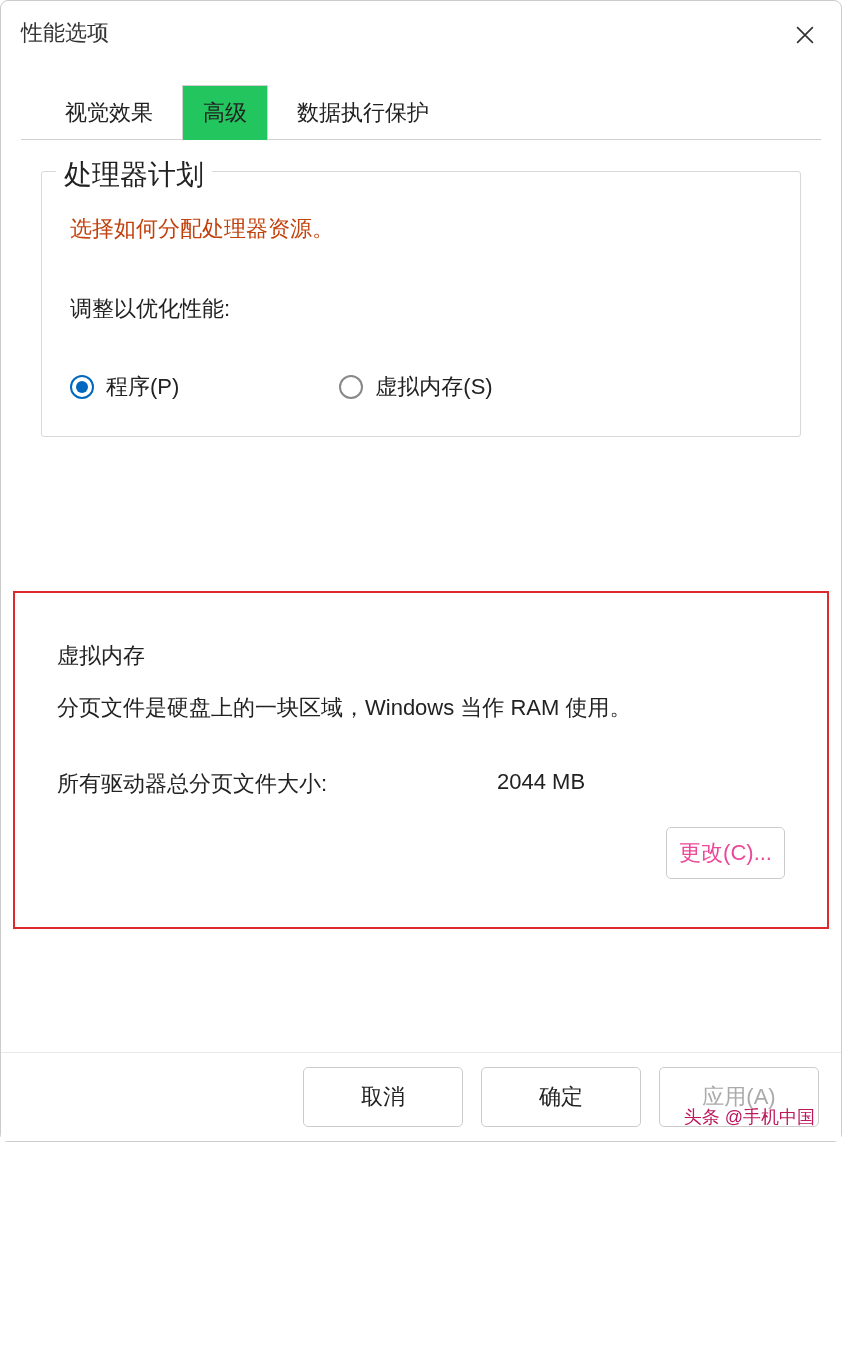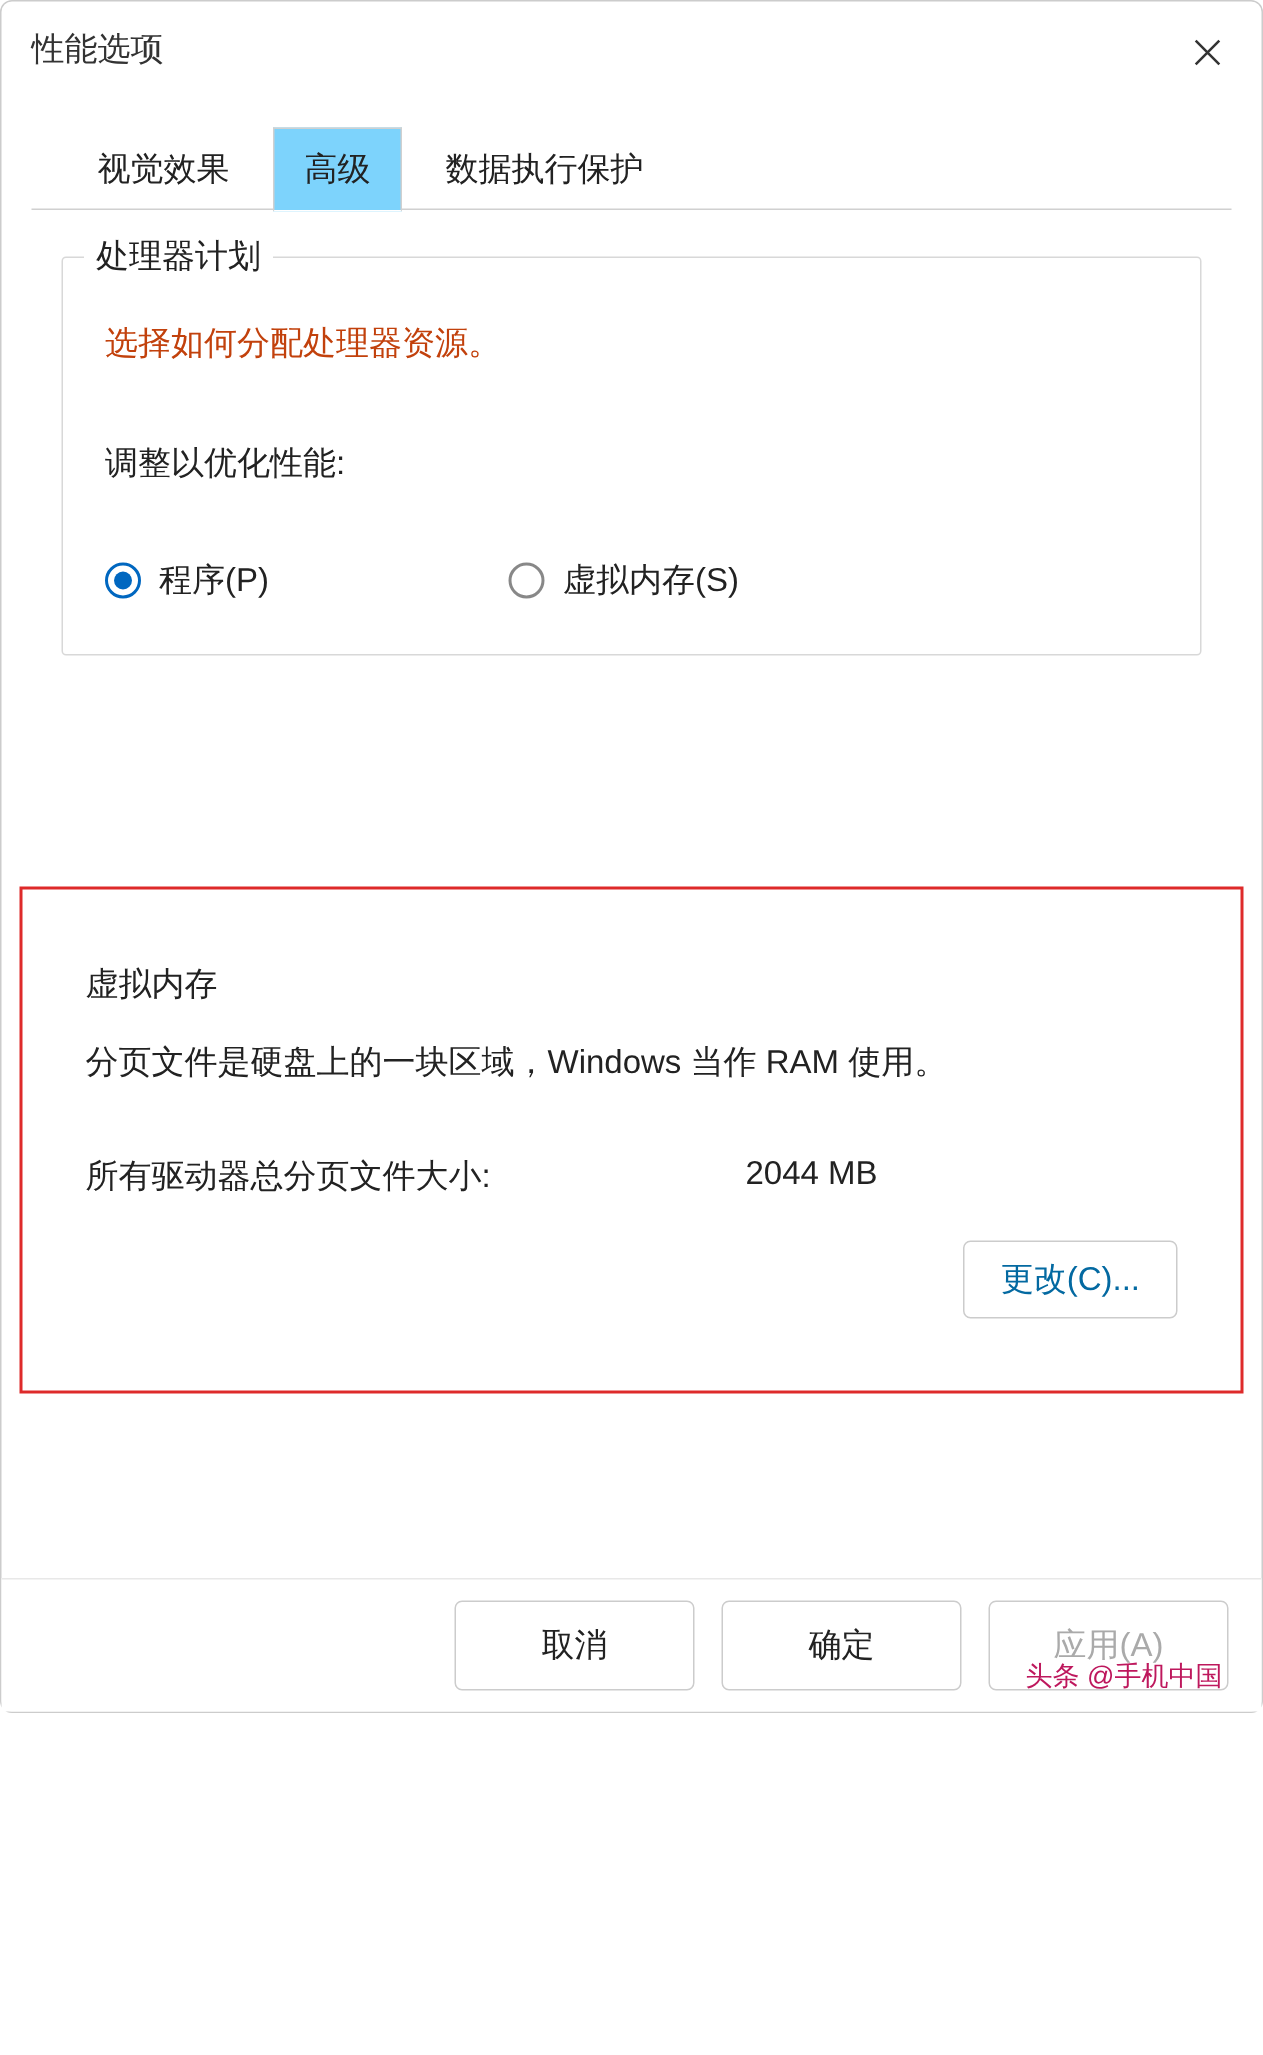--- a/index.html
+++ b/index.html
@@ -61,21 +61,21 @@
       padding: 12px 20px;
       font-size: 22px;
       color: #222222;
       cursor: pointer;
       border: 1px solid transparent;
       margin-right: 8px;
     }
     .tab.active {
       border: 1px solid #d0d0d0;
       border-bottom: 1px solid #ffffff;
-      background: #7dd3fc;
+      background: #22c55e;
       position: relative;
       z-index: 2;
     }
     .tab-content-border {
       position: absolute;
       left: 20px;
       right: 20px;
       height: 1px;
       background: #d0d0d0;
       top: 138px;
@@ -92,21 +92,21 @@
       padding: 28px 28px 34px 28px;
       margin-bottom: 24px;
       position: relative;
     }
     .groupbox-title {
       position: absolute;
       top: -16px;
       left: 14px;
       background: #ffffff;
       padding: 0 8px;
-      font-size: 22px;
+      font-size: 28px;
       color: #222222;
     }
     .groupbox-desc {
       font-size: 22px;
       color: #c2410c;
       margin-bottom: 50px;
       margin-top: 14px;
     }
     .section-label {
       font-size: 22px;
@@ -180,27 +180,27 @@
     }
     .vm-row-label {
       flex: 0 0 440px;
     }
     .vm-row-value {
       flex: 1;
     }
     .change-btn {
       float: right;
       margin-right: 10px;
-      padding: 10px 24px;
+      padding: 10px 12px;
       font-size: 22px;
       background: #ffffff;
       border: 1px solid #cccccc;
       border-radius: 5px;
       cursor: pointer;
-      color: #0369a1;
+      color: #ec4899;
     }
     .button-bar {
       position: absolute;
       bottom: 0;
       left: 0;
       right: 0;
       display: flex;
       justify-content: flex-end;
       padding: 14px 22px 14px 14px;
       gap: 18px;

